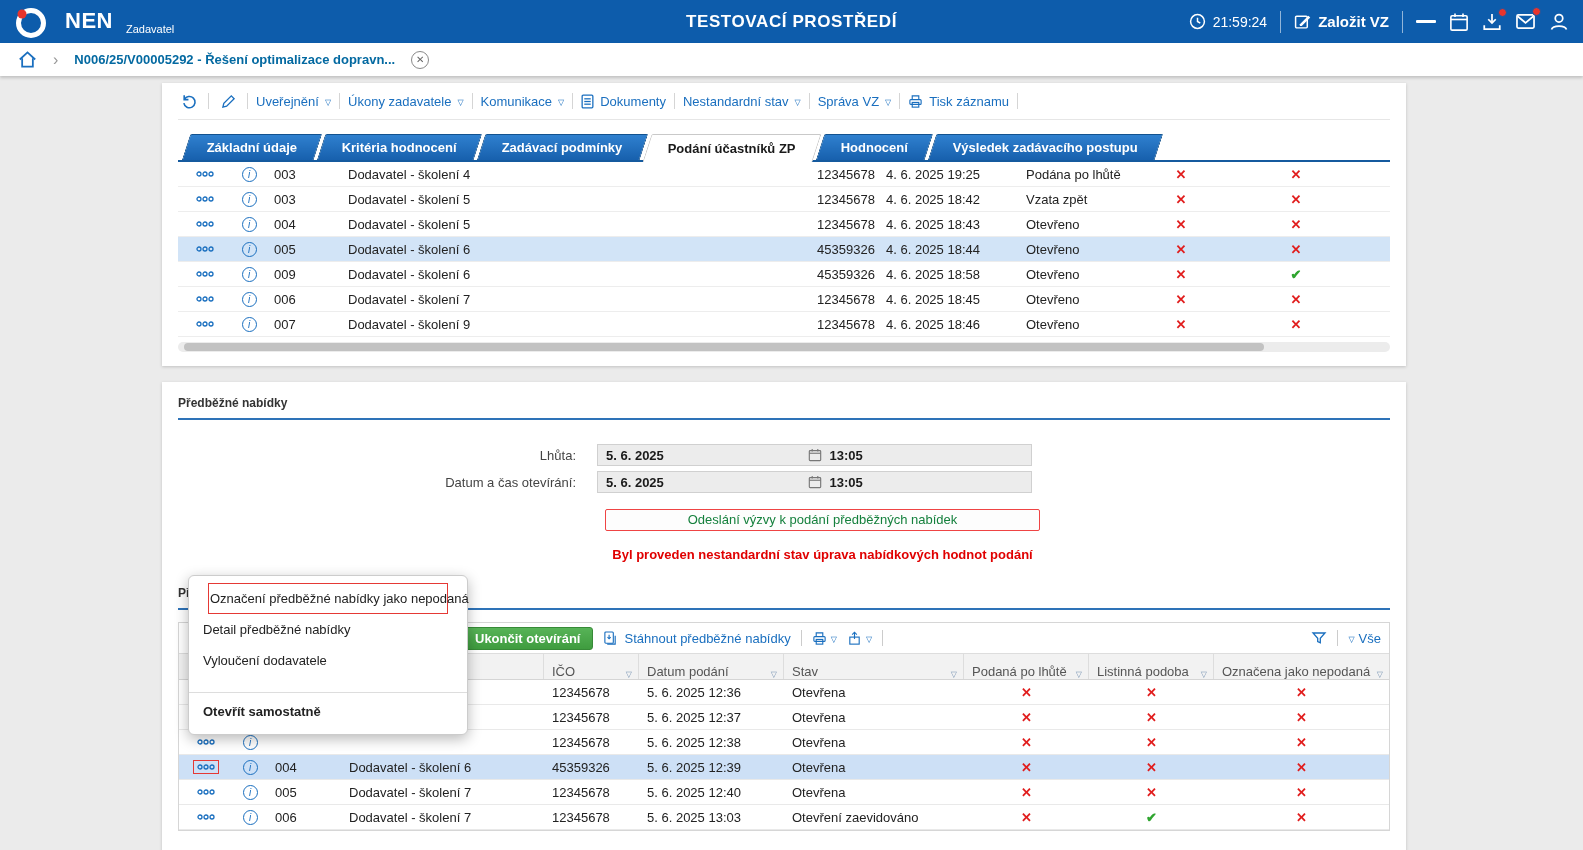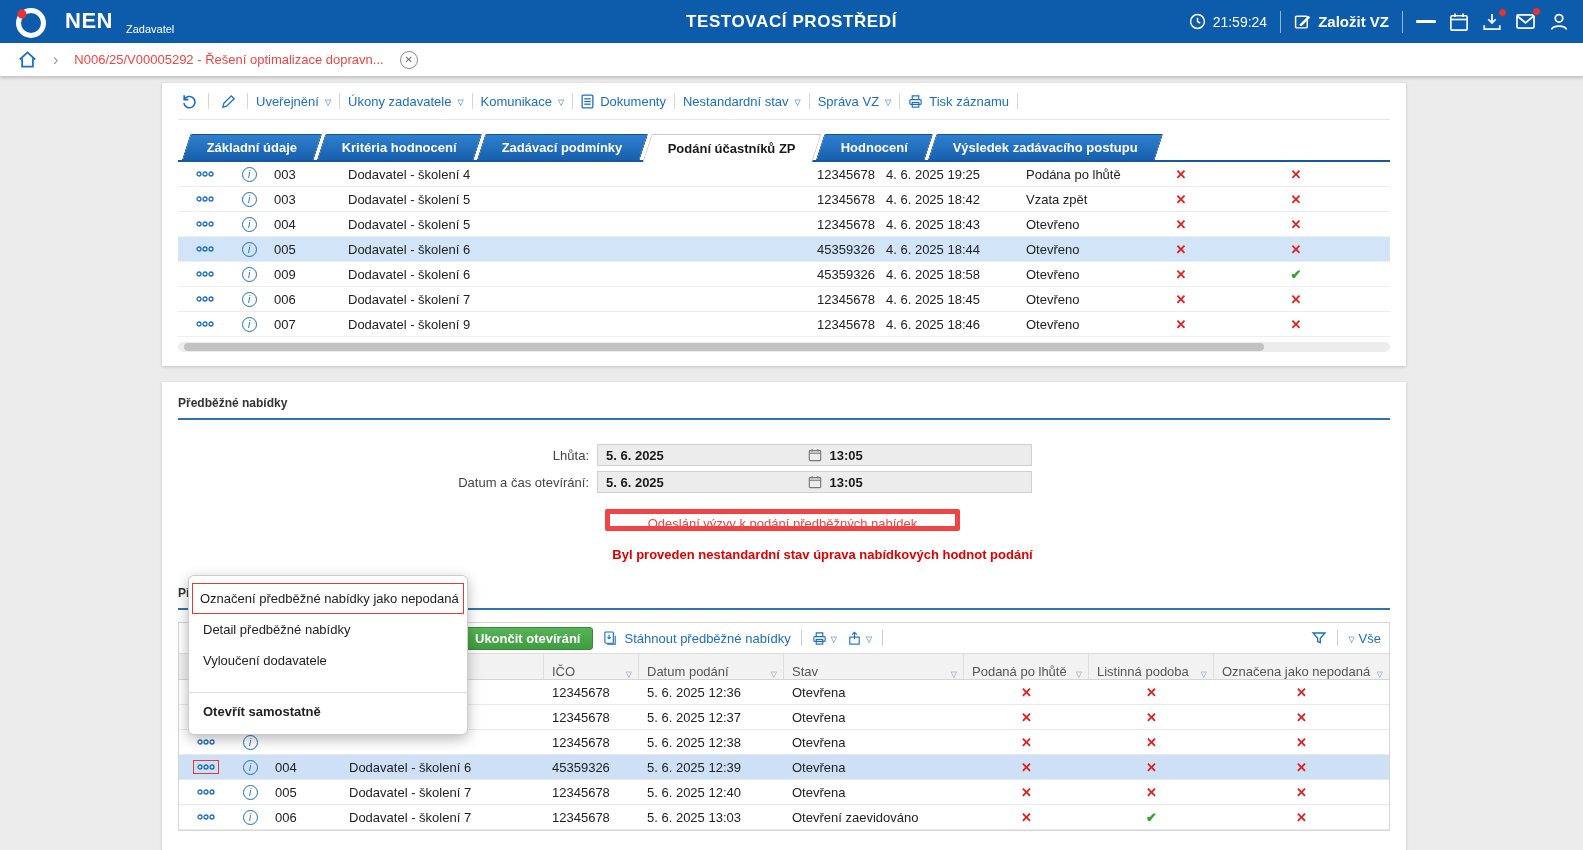--- a/index.html
+++ b/index.html
@@ -19,21 +19,21 @@
   .hdr-item.clickable{cursor:pointer}
   .hdr-item.bold{font-weight:bold;font-size:15px}
   .hdr-sep{width:1px;height:22px;background:rgba(255,255,255,.55)}
   .hdr-icon{position:relative;cursor:pointer;display:flex;align-items:center}
   .dot{position:absolute;top:-4px;right:-5px;width:9px;height:9px;border-radius:50%;background:#e8342c;border:1px solid #0d5cab}
   .burger span{display:block;width:20px;height:2.5px;background:#fff;margin:3.5px 0;border-radius:1px}
 
   
   .crumb{display:flex;align-items:center;height:33px;background:#fff;padding:0 18px;box-shadow:0 2px 3px rgba(0,0,0,.18);position:relative;z-index:5}
   .crumb-chevron{color:#999;font-size:16px;margin:0 16px}
-  .crumb-title{font-weight:normal;color:#ef4444}
+  .crumb-title{font-weight:bold;color:#0369a1}
   .crumb-close{margin-left:16px;width:18px;height:18px;border:1px solid #8a8a8a;border-radius:50%;color:#666;font-size:10px;line-height:16px;text-align:center;cursor:pointer}
 
   
   .card{background:#fff;width:1244px;margin-left:162px;box-shadow:0 1px 3px rgba(0,0,0,.18);padding:0 16px 14px}
   .c1{margin-top:7px}
   .c2{margin-top:16px;min-height:470px;padding-bottom:20px}
 
   
   .rtoolbar{display:flex;align-items:center;height:37px;border-bottom:1px solid #e6e6e6}
   .tb-icon{width:22px;display:flex;justify-content:center;color:#1a6fbf;cursor:pointer}
@@ -66,25 +66,25 @@
   .hscroll{position:relative;height:10px;background:#ececec;border-radius:5px;margin-top:5px}
   .hthumb{position:absolute;left:6px;top:1px;height:8px;width:1080px;background:#c2c2c2;border-radius:4px;cursor:grab}
 
   
   .sec-title{font-size:12px;font-weight:bold;color:#333;padding:14px 0 8px;border-bottom:2px solid #2e73b8}
   .sec-title.second{margin-top:10px}
 
   
   .frow{display:flex;align-items:center;margin-top:5px}
   .frow.first{margin-top:24px}
-  .flabel{width:419px;text-align:right;padding-right:8px;color:#444}
+  .flabel{width:419px;text-align:right;padding-right:21px;color:#444}
   .fgroup{width:435px;height:22px;border:1px solid #d0d0d0;background:#ececec;display:flex;align-items:center}
   .fdate,.ftime{flex:1;padding:0 8px;font-weight:bold;color:#1a1a1a}
   .fcal{color:#777;flex:none;display:flex;align-items:center}
-  .send-btn{margin:16px 0 0 427px;width:355px;height:22px;line-height:20px;text-align:center;border:5px solid #ef4444;background:#fdfdfd;color:#ef4444;border-radius:2px;cursor:pointer;white-space:nowrap}
+  .send-btn{margin:16px 0 0 427px;width:435px;height:22px;line-height:20px;text-align:center;border:1px solid #ef4444;background:#fdfdfd;color:#15803d;border-radius:2px;cursor:pointer;white-space:nowrap}
   .warn{margin:16px 0 0 427px;width:435px;display:flex;justify-content:center;color:#e00000;font-weight:bold;white-space:nowrap}
 
   
   .lpanel{border:1px solid #d6d6d6;margin-top:12px}
   .ltoolbar{display:flex;align-items:center;gap:10px;height:30px;padding-left:283px;padding-right:8px}
   .btn-green{padding:3px 12px;background:linear-gradient(#57b357,#3f9c3f);border:1px solid #378a37;border-radius:3px;color:#fff;font-weight:bold;cursor:pointer;white-space:nowrap}
   .lt-link{display:flex;align-items:center;gap:6px;color:#1a6fbf;cursor:pointer;white-space:nowrap}
   .lsep{width:1px;height:16px;background:#ccc;flex:none}
   .icon-group{display:flex;align-items:center;gap:4px;color:#1a6fbf;cursor:pointer}
   .lt-right{margin-left:auto;display:flex;align-items:center;gap:10px}
@@ -94,21 +94,21 @@
   .hc{display:flex;align-items:flex-end;height:100%;padding-left:8px;border-right:1px solid #ddd;overflow:hidden;white-space:nowrap;cursor:pointer}
   .hc:last-child{border-right:none}
   .hcaret{margin-left:auto;margin-right:6px;font-size:8px;color:#7c97b5}
   .lrow{height:25px;border-bottom:1px solid #e9e9e9;background:#fff}
   .lrow.selected{background:#cde0f6}
 
   
   .ctx{position:absolute;left:188px;top:575px;width:280px;background:#fff;border:1px solid #ccc;border-radius:6px;box-shadow:0 4px 14px rgba(0,0,0,.28);padding:7px 0;z-index:50}
   .ctx-item{padding:8px 14px;color:#222;cursor:pointer;white-space:nowrap}
   .ctx-item.disabled{color:#a0a0a0;cursor:default}
-  .ctx-item.focused{box-shadow:inset 0 0 0 1px #e53935;margin:0 3px;padding:8px 8px}
+  .ctx-item.focused{box-shadow:inset 0 0 0 1px #e53935;margin:0 19px;padding:8px 2px}
   .ctx-item.separated{border-top:1px solid #ddd;margin-top:16px;padding-top:11px;font-weight:bold}
 </style>
 </head>
 <body>
 
 <header class="hdr">
   <div class="hdr-left">
     <span class="logo-ic">
       <svg width="34" height="34" viewBox="0 0 34 34">
         <circle cx="17" cy="17" r="12.5" fill="none" stroke="#ffffff" stroke-width="5"></circle>

